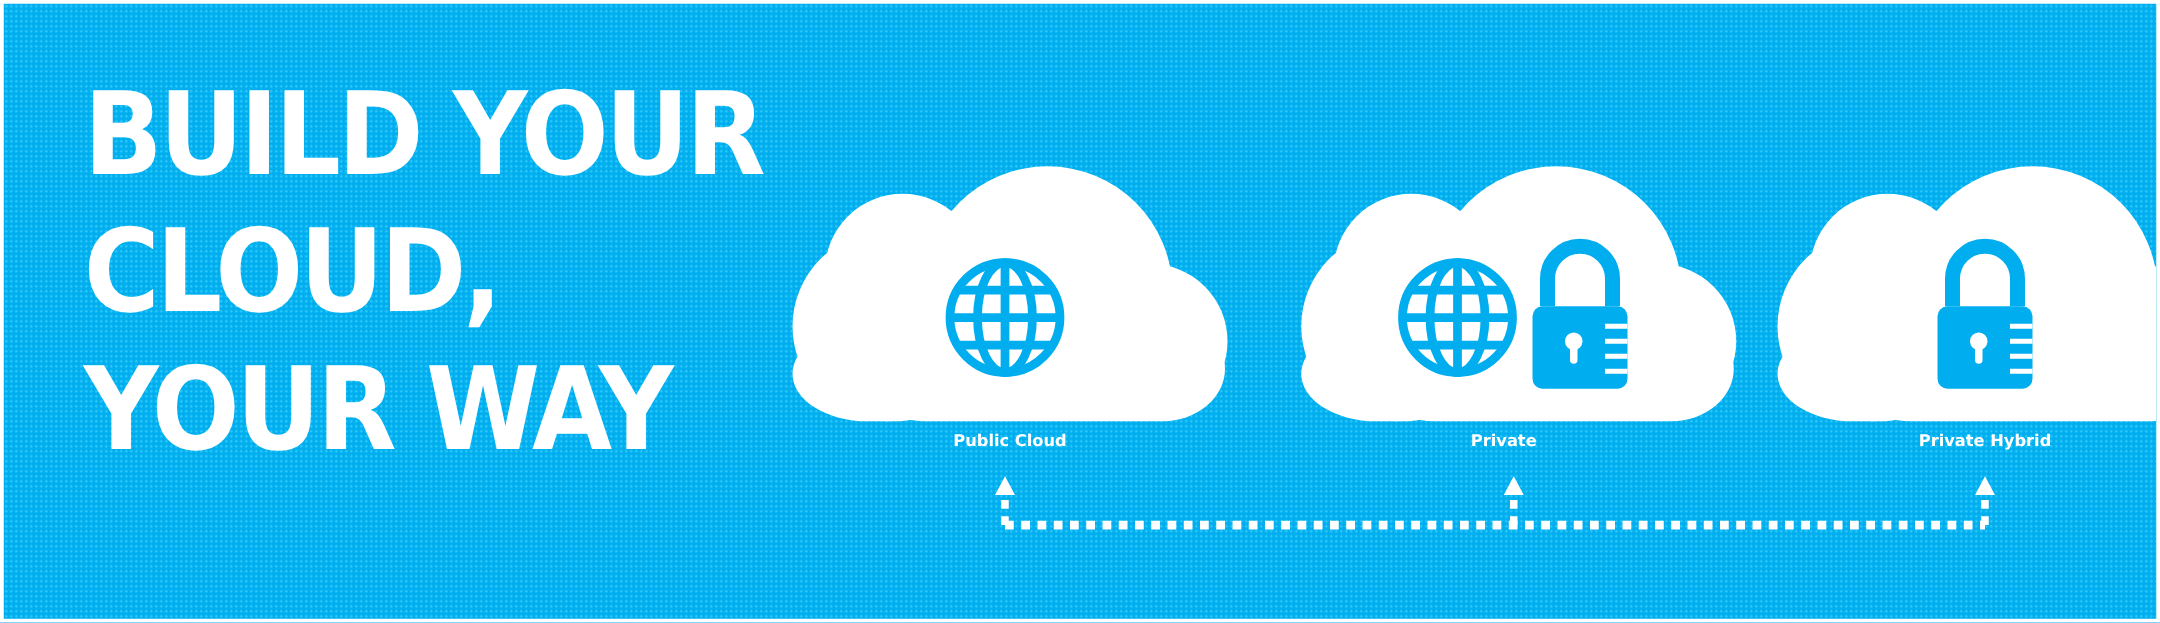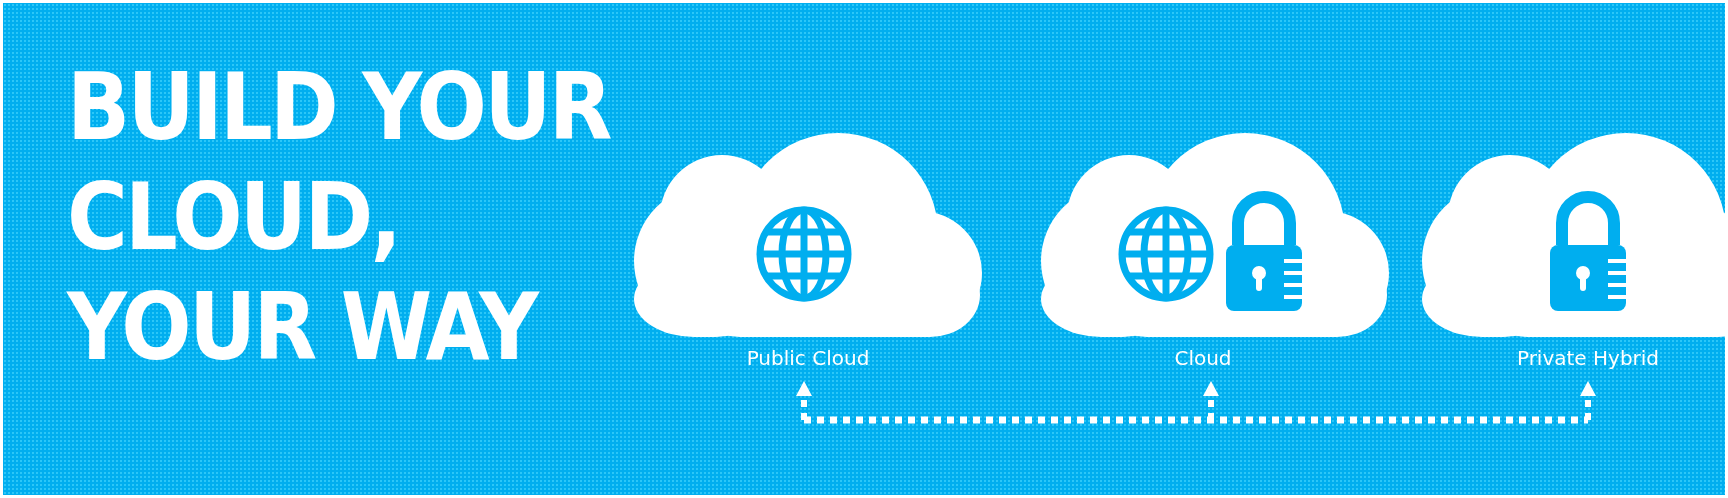--- a/index.html
+++ b/index.html
@@ -14,21 +14,21 @@
   .headline {
     position: absolute; left: 64px; top: 50px; margin: 0;
     font-family: "DejaVu Sans", sans-serif; font-weight: bold;
     font-size: 92px; line-height: 110px; letter-spacing: -3px;
     color: #ffffff; transform: scaleX(0.9); transform-origin: left top;
   }
   .headline span { display: block; }
   .diagram { position: absolute; left: 0; top: 0; width: 1722px; height: 492px; }
   .label {
     position: absolute; color: #ffffff;
-    font-family: "DejaVu Sans", sans-serif; font-weight: normal; font-size: 20px;
+    font-family: "DejaVu Sans", sans-serif; font-weight: bold; font-size: 13px;
     transform: translateX(-50%); white-space: nowrap;
   }
 </style>
 </head>
 <body>
 
 <div class="banner">
 
   <h1 class="headline">
     <span>BUILD YOUR</span>
@@ -98,16 +98,16 @@
       <line x1="801" y1="417" x2="801" y2="395" stroke="#fff" stroke-width="6" stroke-dasharray="7 6"></line>
       <line x1="1208" y1="417" x2="1208" y2="395" stroke="#fff" stroke-width="6" stroke-dasharray="7 6"></line>
       <line x1="1585" y1="417" x2="1585" y2="395" stroke="#fff" stroke-width="6" stroke-dasharray="7 6"></line>
       <polygon points="793,393 809,393 801,378"></polygon>
       <polygon points="1200,393 1216,393 1208,378"></polygon>
       <polygon points="1577,393 1593,393 1585,378"></polygon>
     </g>
   </svg>
 
   <div class="label" style="left:805px; top:343px;">Public Cloud</div>
-  <div class="label" style="left:1200px; top:343px;">Cloud</div>
+  <div class="label" style="left:1200px; top:343px;">Private</div>
   <div class="label" style="left:1585px; top:343px;">Private Hybrid</div>
 
 </div>
 
 </body></html>

